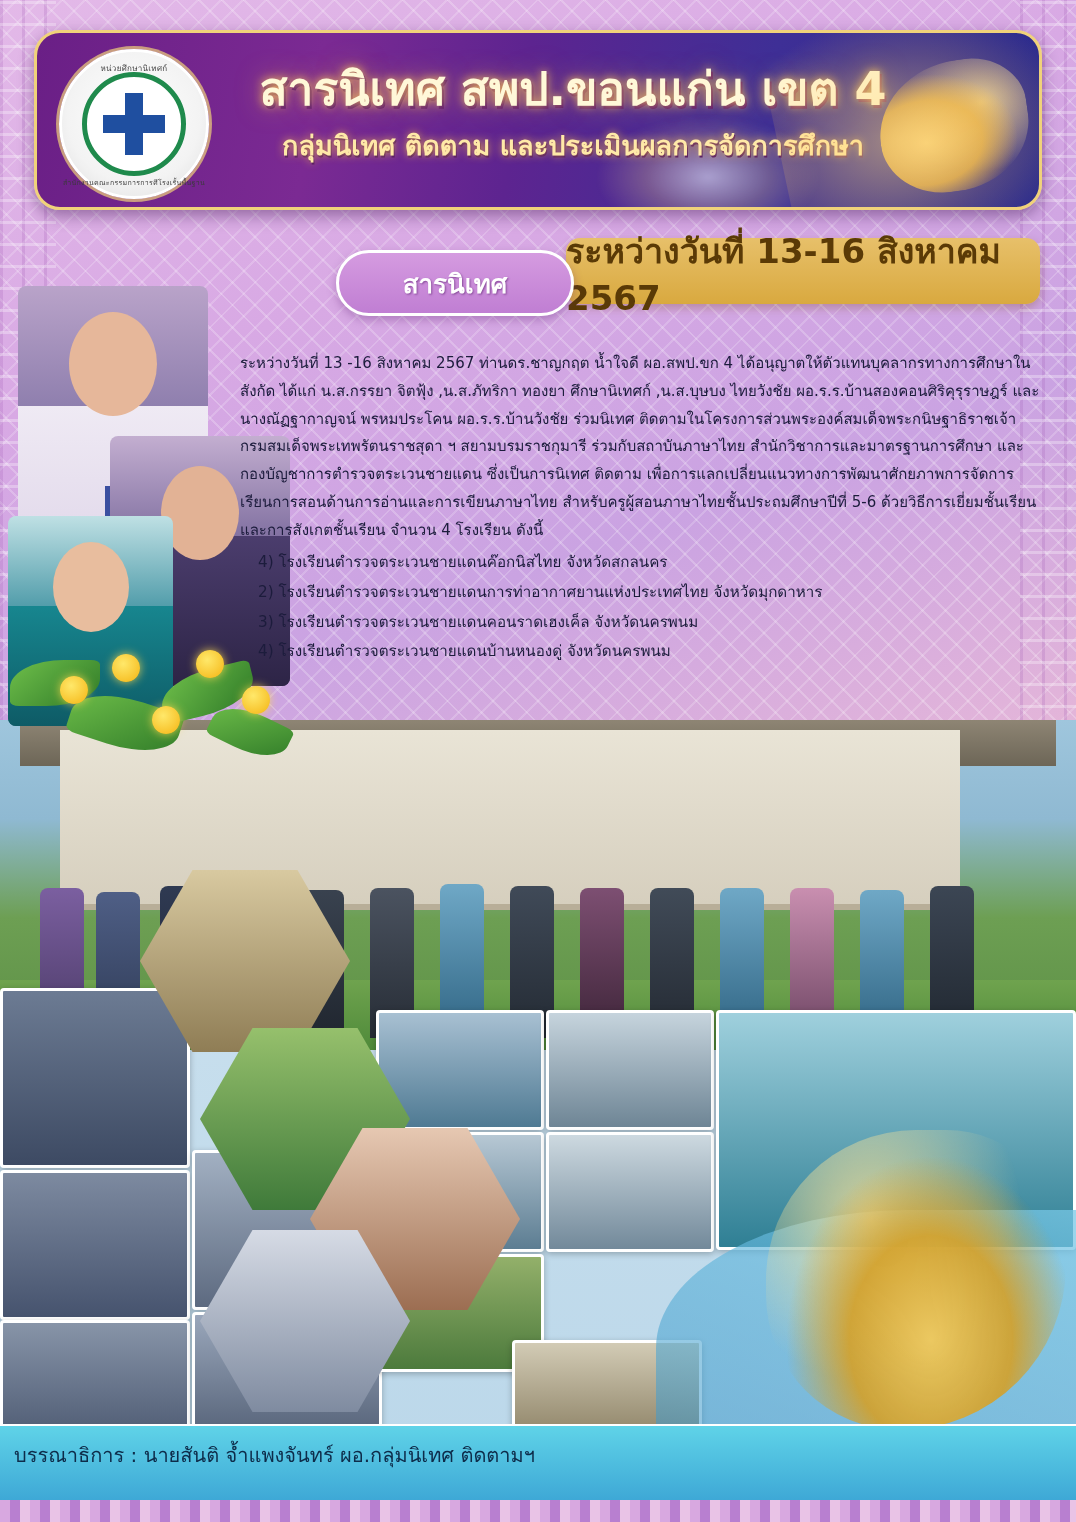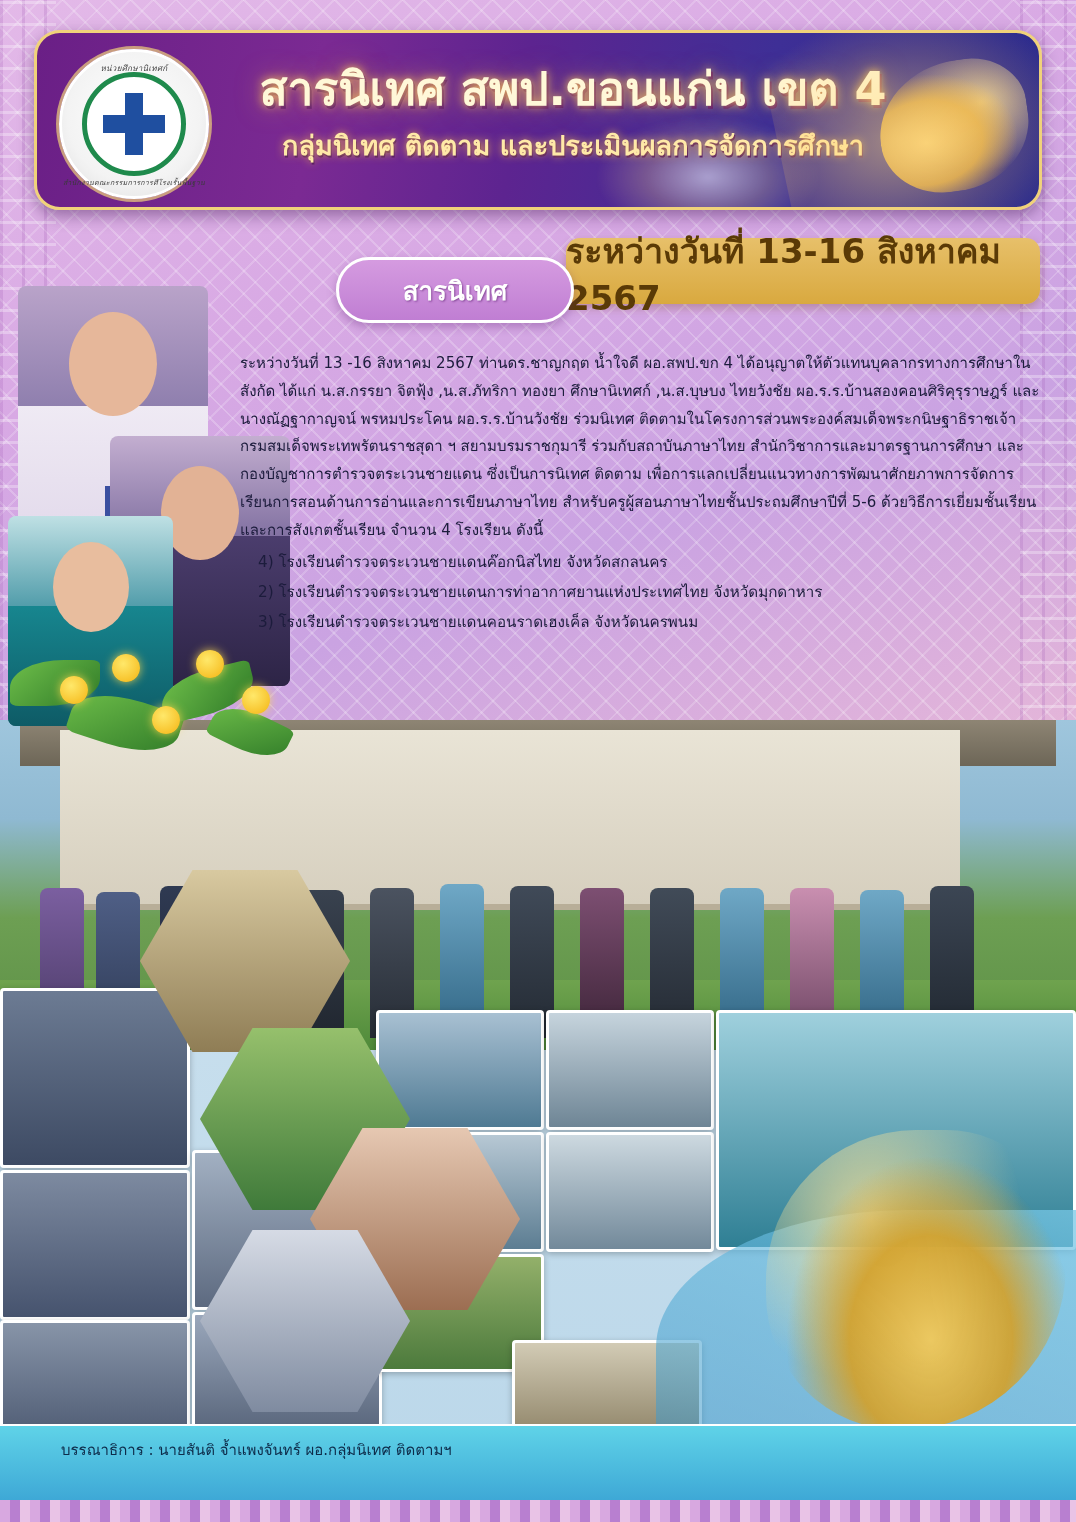--- a/index.html
+++ b/index.html
@@ -52,21 +52,21 @@
     position: absolute; left: 56%; bottom: -30px; width: 220px; height: 120px;
     background: radial-gradient(ellipse at center, rgba(255,255,255,.55) 0%, rgba(255,220,140,.25) 40%, transparent 72%);
     filter: blur(2px);
   }
   .logo {
     position: absolute; left: 22px; top: 16px; width: 150px; height: 150px;
     border-radius: 50%;
     background: radial-gradient(circle at 50% 45%, #ffffff 0%, #f3f3f3 62%, #dcdcdc 100%);
     border: 3px solid #ffffff;
     box-shadow: 0 0 0 3px rgba(240,210,122,.7);
-    display: flex; align-items: center; justify-content: center; font-style: italic;
+    display: flex; align-items: center; justify-content: center;
   }
   .logo-inner {
     width: 104px; height: 104px; border-radius: 50%;
     background: #ffffff;
     border: 5px solid #1f8a4c;
     display: flex; align-items: center; justify-content: center;
     position: relative;
   }
   .logo-cross {
     width: 62px; height: 62px;
@@ -110,21 +110,21 @@
     background: linear-gradient(#e7c06a, #d9a93f);
     border-radius: 14px 14px 14px 14px;
     box-shadow: 0 4px 10px rgba(120,70,20,.3);
     display: flex; align-items: center; justify-content: center;
     z-index: 4;
   }
   .date-strip span {
     font-size: 34px; font-weight: 700; color: #5a3a06;
   }
   .badge-pill {
-    position: absolute; left: 336px; top: 257px; width: 238px; height: 66px;
+    position: absolute; left: 336px; top: 250px; width: 238px; height: 66px;
     background: linear-gradient(#d59be0, #c07ed3);
     border: 3px solid #ffffff;
     border-radius: 34px;
     box-shadow: 0 4px 10px rgba(100,40,120,.35);
     display: flex; align-items: center; justify-content: center;
     z-index: 5;
   }
   .badge-pill span {
     font-size: 26px; font-weight: 700; color: #ffffff;
     text-shadow: 1px 1px 2px rgba(90,30,110,.6);
@@ -263,21 +263,21 @@
   }
 
   
   .footer {
     position: absolute; left: 0; bottom: 22px; width: 1076px; height: 76px;
     background: linear-gradient(#5fd3e8, #3ea8d6);
     z-index: 8;
     border-top: 2px solid #ffffff;
   }
   .footer-left { position: absolute; left: 14px; top: 10px; }
-  .footer-left div { font-size: 15px; color: #0e2c4a; line-height: 1.9; margin-left: 47px; }
+  .footer-left div { font-size: 20px; color: #0e2c4a; line-height: 1.9; }
   .footer-right { position: absolute; right: 14px; bottom: 12px; font-size: 15px; color: #0e2c4a; }
   .footer-strip {
     position: absolute; left: 0; bottom: 0; width: 1076px; height: 22px; z-index: 9;
     background:
       repeating-linear-gradient(90deg, #d8a8e0 0 10px, #b87fd0 10px 20px, #e9c3e6 20px 30px),
       #c78fd8;
   }
 </style>
 </head>
 <body>
@@ -336,20 +336,21 @@
   <div class="bloom" style="left:196px; top:30px;"></div>
   <div class="bloom" style="left:242px; top:66px;"></div>
 </div>
 
 <div class="body-panel">
   <p>ระหว่างวันที่ 13 -16 สิงหาคม 2567 ท่านดร.ชาญกฤต น้ำใจดี ผอ.สพป.ขก 4 ได้อนุญาตให้ตัวแทนบุคลากรทางการศึกษาในสังกัด ได้แก่ น.ส.กรรยา จิตฟุ้ง ,น.ส.ภัทริกา ทองยา ศึกษานิเทศก์ ,น.ส.บุษบง ไทยวังชัย ผอ.ร.ร.บ้านสองคอนศิริคุรุราษฎร์ และนางณัฏฐากาญจน์ พรหมประโคน ผอ.ร.ร.บ้านวังชัย ร่วมนิเทศ ติดตามในโครงการส่วนพระองค์สมเด็จพระกนิษฐาธิราชเจ้า กรมสมเด็จพระเทพรัตนราชสุดา ฯ สยามบรมราชกุมารี ร่วมกับสถาบันภาษาไทย สำนักวิชาการและมาตรฐานการศึกษา และกองบัญชาการตำรวจตระเวนชายแดน ซึ่งเป็นการนิเทศ ติดตาม เพื่อการแลกเปลี่ยนแนวทางการพัฒนาศักยภาพการจัดการเรียนการสอนด้านการอ่านและการเขียนภาษาไทย สำหรับครูผู้สอนภาษาไทยชั้นประถมศึกษาปีที่ 5-6 ด้วยวิธีการเยี่ยมชั้นเรียนและการสังเกตชั้นเรียน จำนวน 4 โรงเรียน ดังนี้</p>
   <div class="school-list">
     <div>4) โรงเรียนตำรวจตระเวนชายแดนค๊อกนิสไทย  จังหวัดสกลนคร</div>
     <div>2) โรงเรียนตำรวจตระเวนชายแดนการท่าอากาศยานแห่งประเทศไทย จังหวัดมุกดาหาร</div>
     <div>3) โรงเรียนตำรวจตระเวนชายแดนคอนราดเฮงเค็ล จังหวัดนครพนม</div>
+    <div>4) โรงเรียนตำรวจตระเวนชายแดนบ้านหนองดู่ จังหวัดนครพนม</div>
   </div>
 </div>
 
 <div class="photo-area">
   <div class="ph hero">
     <div class="hero-roof"></div>
     <div class="hero-building"></div>
     <div class="grass"></div>
     <div class="hero-people">
       <div class="person" style="left:40px;  height:150px; background:linear-gradient(#7b5fa0,#4a3a66);"></div>

